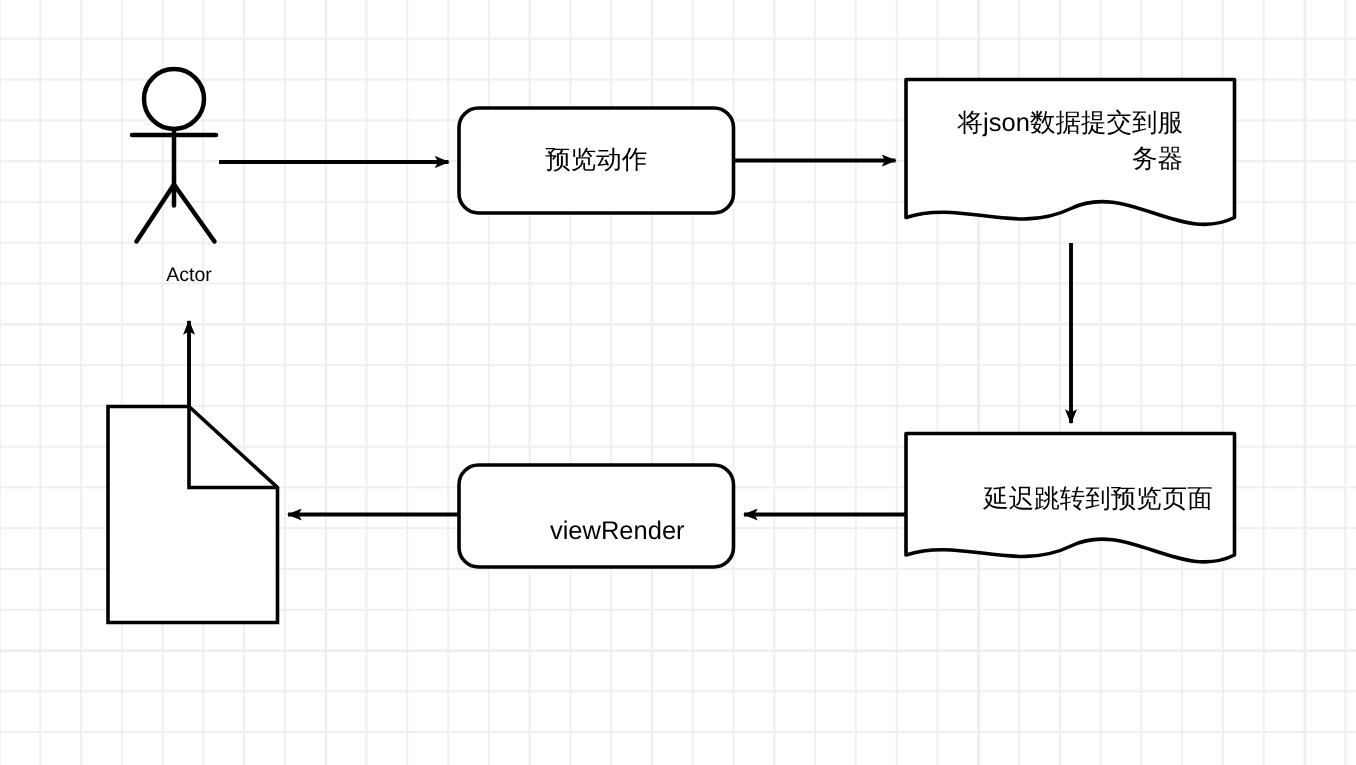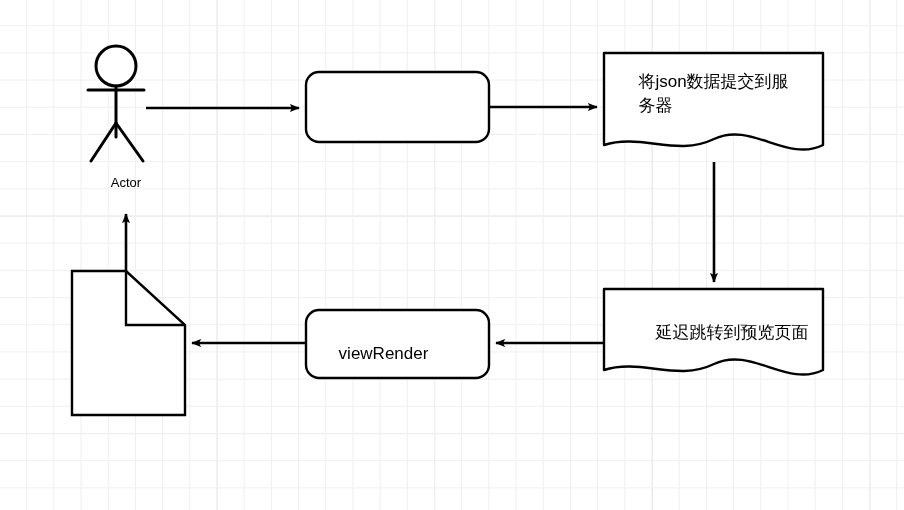--- a/index.html
+++ b/index.html
@@ -30,21 +30,21 @@
     position: absolute;
     left: 0; top: 0;
     width: 904px;
     height: 510px;
   }
   .shape-label {
     position: absolute;
     display: flex;
     align-items: center;
     justify-content: center;
-    text-align: left;
+    text-align: right;
     color: #000000;
     font-size: 17px;
     line-height: 24px;
     font-family: "Liberation Sans", "DejaVu Sans", sans-serif;
     pointer-events: none;
     white-space: pre-wrap;
   }
   .actor-label {
     position: absolute;
     text-align: center;
@@ -100,22 +100,23 @@
       <line x1="604" y1="343" x2="496" y2="343" marker-end="url(#arrowhead)"></line>
 
       <line x1="306" y1="343" x2="192" y2="343" marker-end="url(#arrowhead)"></line>
 
       <line x1="126" y1="271" x2="126" y2="214" marker-end="url(#arrowhead)"></line>
     </g>
   </svg>
 
   <div class="actor-label" style="left:76px; top:175px; width:100px;">Actor</div>
 
+  <div class="shape-label" style="left:306px; top:72px; width:183px; height:70px;">预览动作</div>
 
   <div class="shape-label" style="left:610px; top:58px; width:207px; height:72px;">将json数据提交到服
 务器</div>
 
   <div class="shape-label" style="left:606px; top:305px; width:252px; height:56px;">延迟跳转到预览页面</div>
 
-  <div class="shape-label" style="left:292px; top:310px; width:183px; height:88px;border-radius:27px;">viewRender</div>
+  <div class="shape-label" style="left:320px; top:310px; width:183px; height:88px;border-radius:27px;">viewRender</div>
 
 
 </div>
 
 </body></html>

